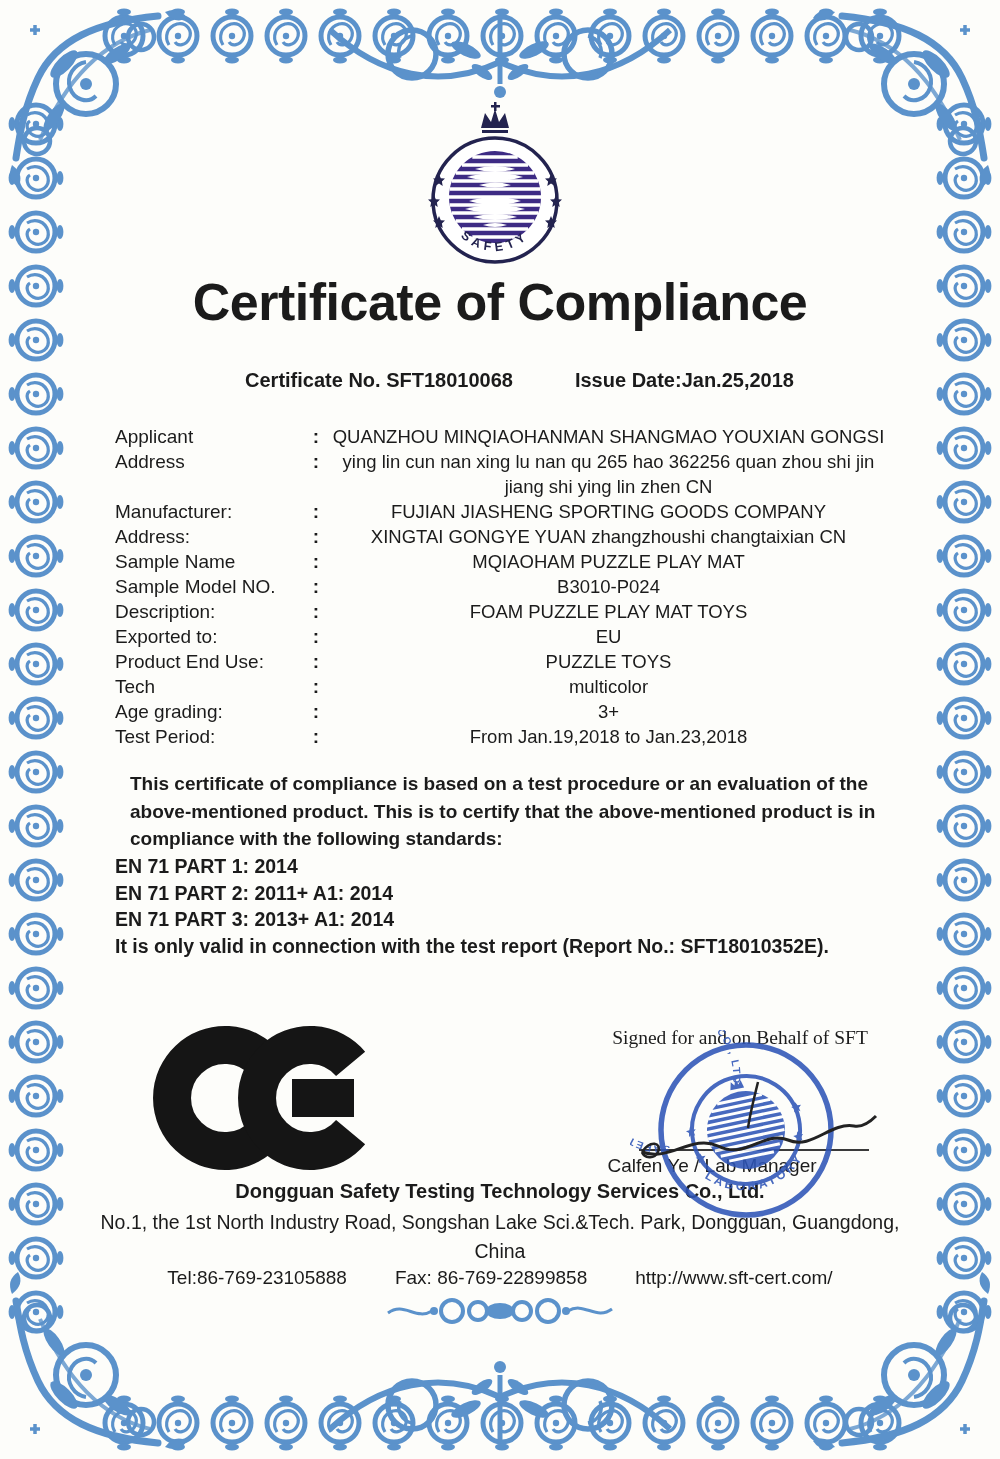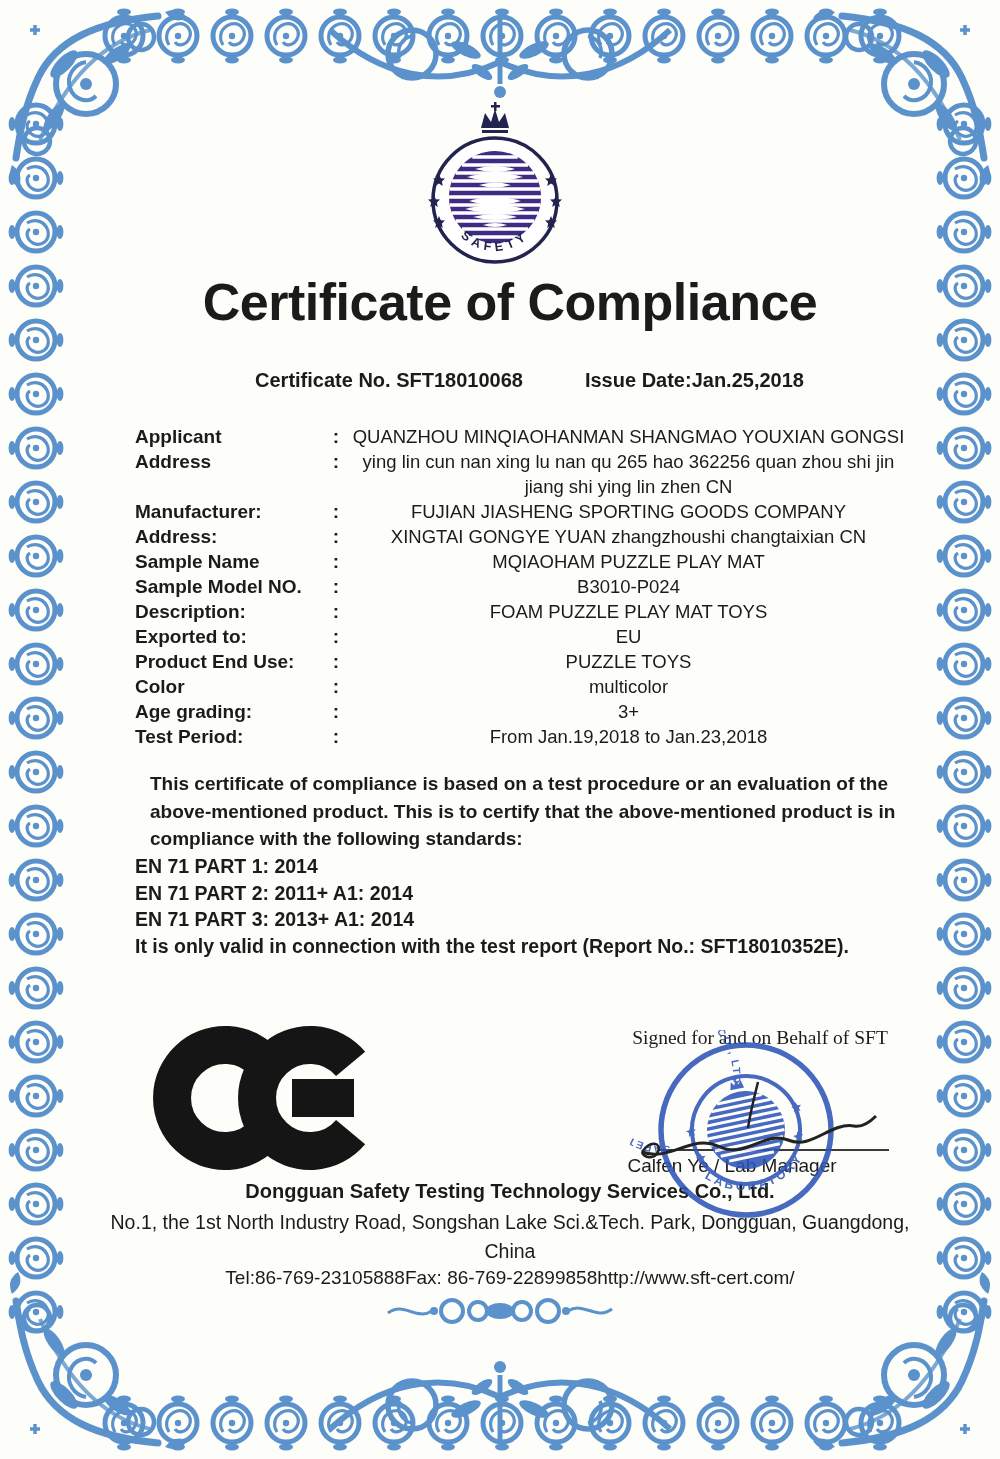--- a/index.html
+++ b/index.html
@@ -1,37 +1,37 @@
 <!DOCTYPE html>
 <html><head>
 <meta charset="utf-8">
 <style>
   html,body{margin:0;padding:0;background:#e8e8e8;}
   .page{position:relative;width:1000px;height:1459px;margin:0 auto;background:#fdfdfa;
         font-family:"Liberation Sans",sans-serif;color:#1b1b1b;overflow:hidden;}
   .abs{position:absolute;}
   #border-svg{position:absolute;left:0;top:0;z-index:0;}
-  .z1{z-index:1;margin-left:20px;}
+  .z1{z-index:1;}
   .title{left:0;right:0;top:272px;text-align:center;font-size:52px;font-weight:bold;letter-spacing:-.5px;}
   .certline{left:0;right:0;top:369px;display:flex;justify-content:center;gap:62px;
             font-size:20px;font-weight:bold;padding-left:39px;}
   .fields{left:115px;top:424px;width:775px;font-size:19px;line-height:25px;}
   .frow{display:grid;grid-template-columns:190px 22px 1fr;}
-  .flabel{font-weight:bold;}
+  .flabel{font-weight:normal;}
   .fcolon{font-weight:bold;text-align:center;}
   .fvalue{font-size:18.5px;text-align:center;}
   .statement{left:130px;top:770px;width:760px;font-size:19px;font-weight:bold;line-height:27.5px;}
   .standards{left:115px;top:853px;width:780px;font-size:19.5px;font-weight:bold;line-height:26.5px;}
   .signedfor{left:560px;top:1027px;width:360px;text-align:center;font-size:19.5px;font-family:Liberation Serif, serif;}
   .sigline{left:639px;top:1149px;width:230px;border-top:2px solid #3a3a3a;height:0;}
   .signame{left:597px;top:1155px;width:230px;text-align:center;font-size:19px;}
   .f-company{left:0;right:0;top:1180px;text-align:center;font-size:20px;font-weight:bold;}
   .f-addr{left:0;right:0;top:1211px;text-align:center;font-size:19.5px;}
   .f-china{left:0;right:0;top:1240px;text-align:center;font-size:19.5px;}
-  .f-contact{left:0;right:0;top:1267px;display:flex;justify-content:center;font-size:19px;}
+  .f-contact{left:0;right:0;top:1267px;display:flex;justify-content:center;gap:48px;font-size:19px;}
   #ce-svg{left:150px;top:1018px;z-index:1;}
   #logo-svg{left:415px;top:100px;z-index:1;}
   #stamp-svg{left:630px;top:1030px;z-index:3;}
 </style>
 </head>
 <body>
 
 <div class="page">
 
   <svg id="border-svg" width="1000" height="1459" viewBox="0 0 1000 1459">
@@ -264,21 +264,21 @@
         <div class="flabel">Exported to:</div>
         <div class="fcolon">:</div>
         <div class="fvalue">EU</div>
       </div>
     <div class="frow">
         <div class="flabel">Product End Use:</div>
         <div class="fcolon">:</div>
         <div class="fvalue">PUZZLE TOYS</div>
       </div>
     <div class="frow">
-        <div class="flabel">Color</div>
+        <div class="flabel">Tech</div>
         <div class="fcolon">:</div>
         <div class="fvalue">multicolor</div>
       </div>
     <div class="frow">
         <div class="flabel">Age grading:</div>
         <div class="fcolon">:</div>
         <div class="fvalue">3+</div>
       </div>
     <div class="frow">
         <div class="flabel">Test Period:</div>

